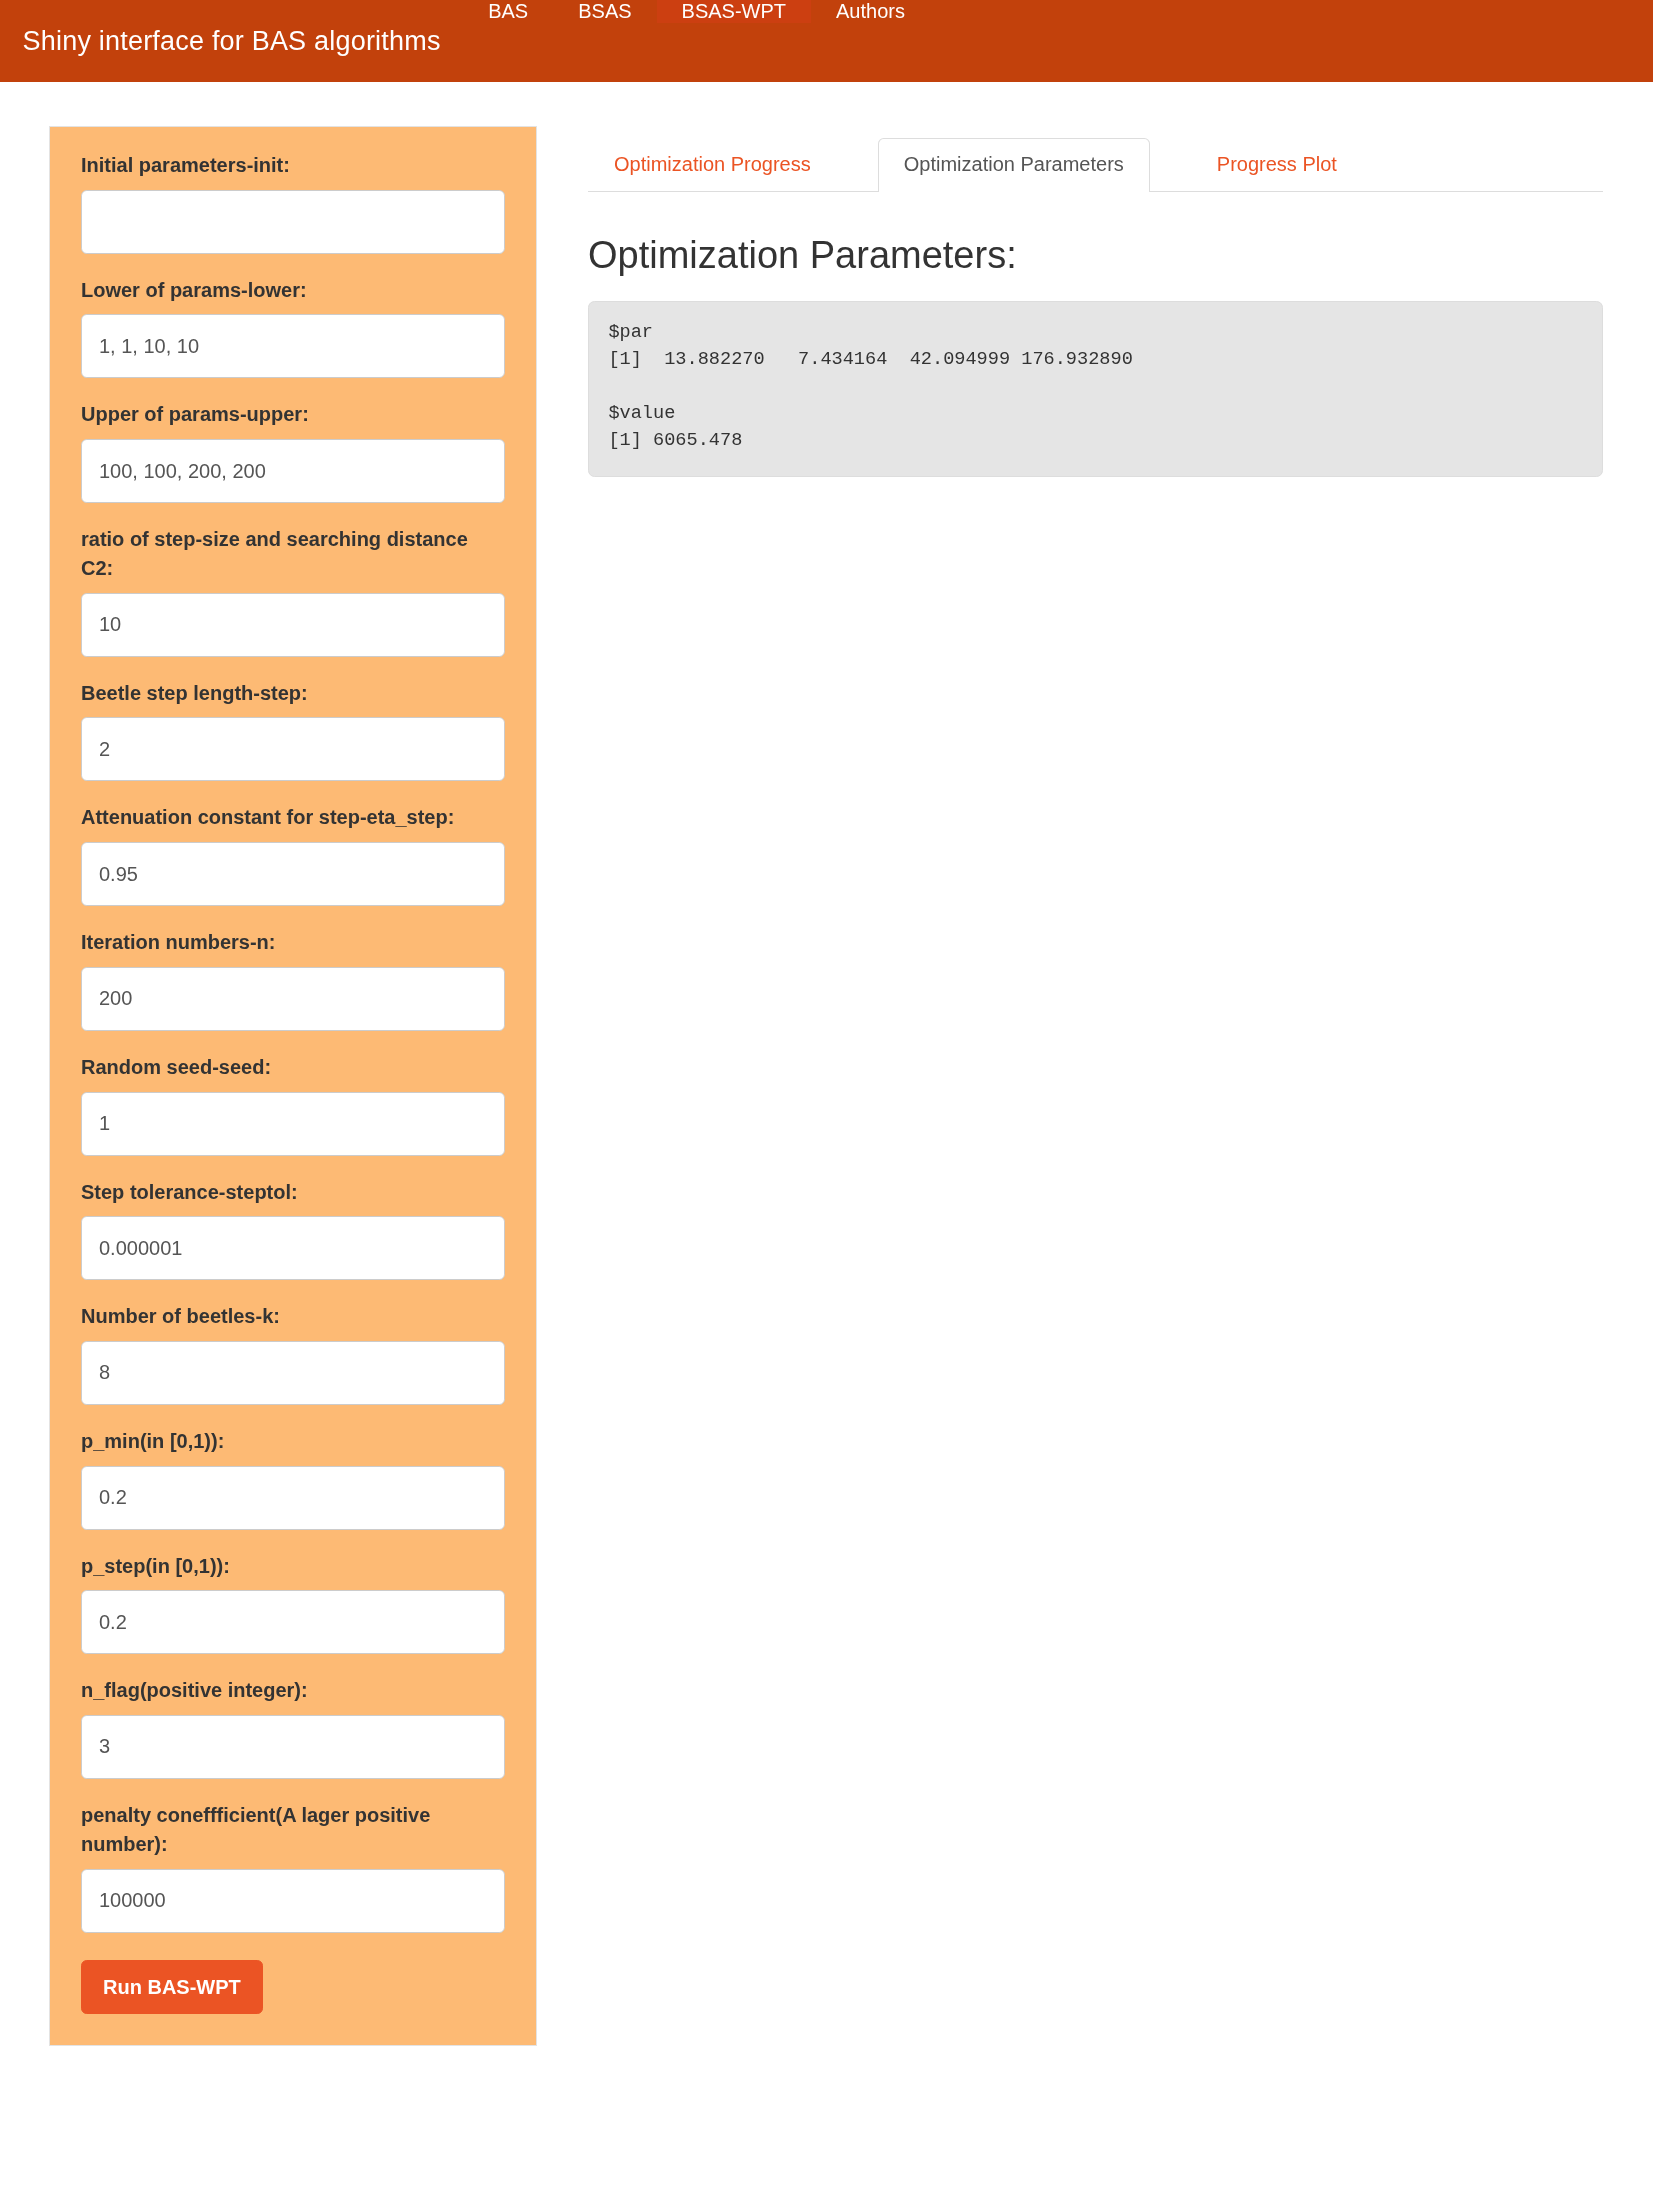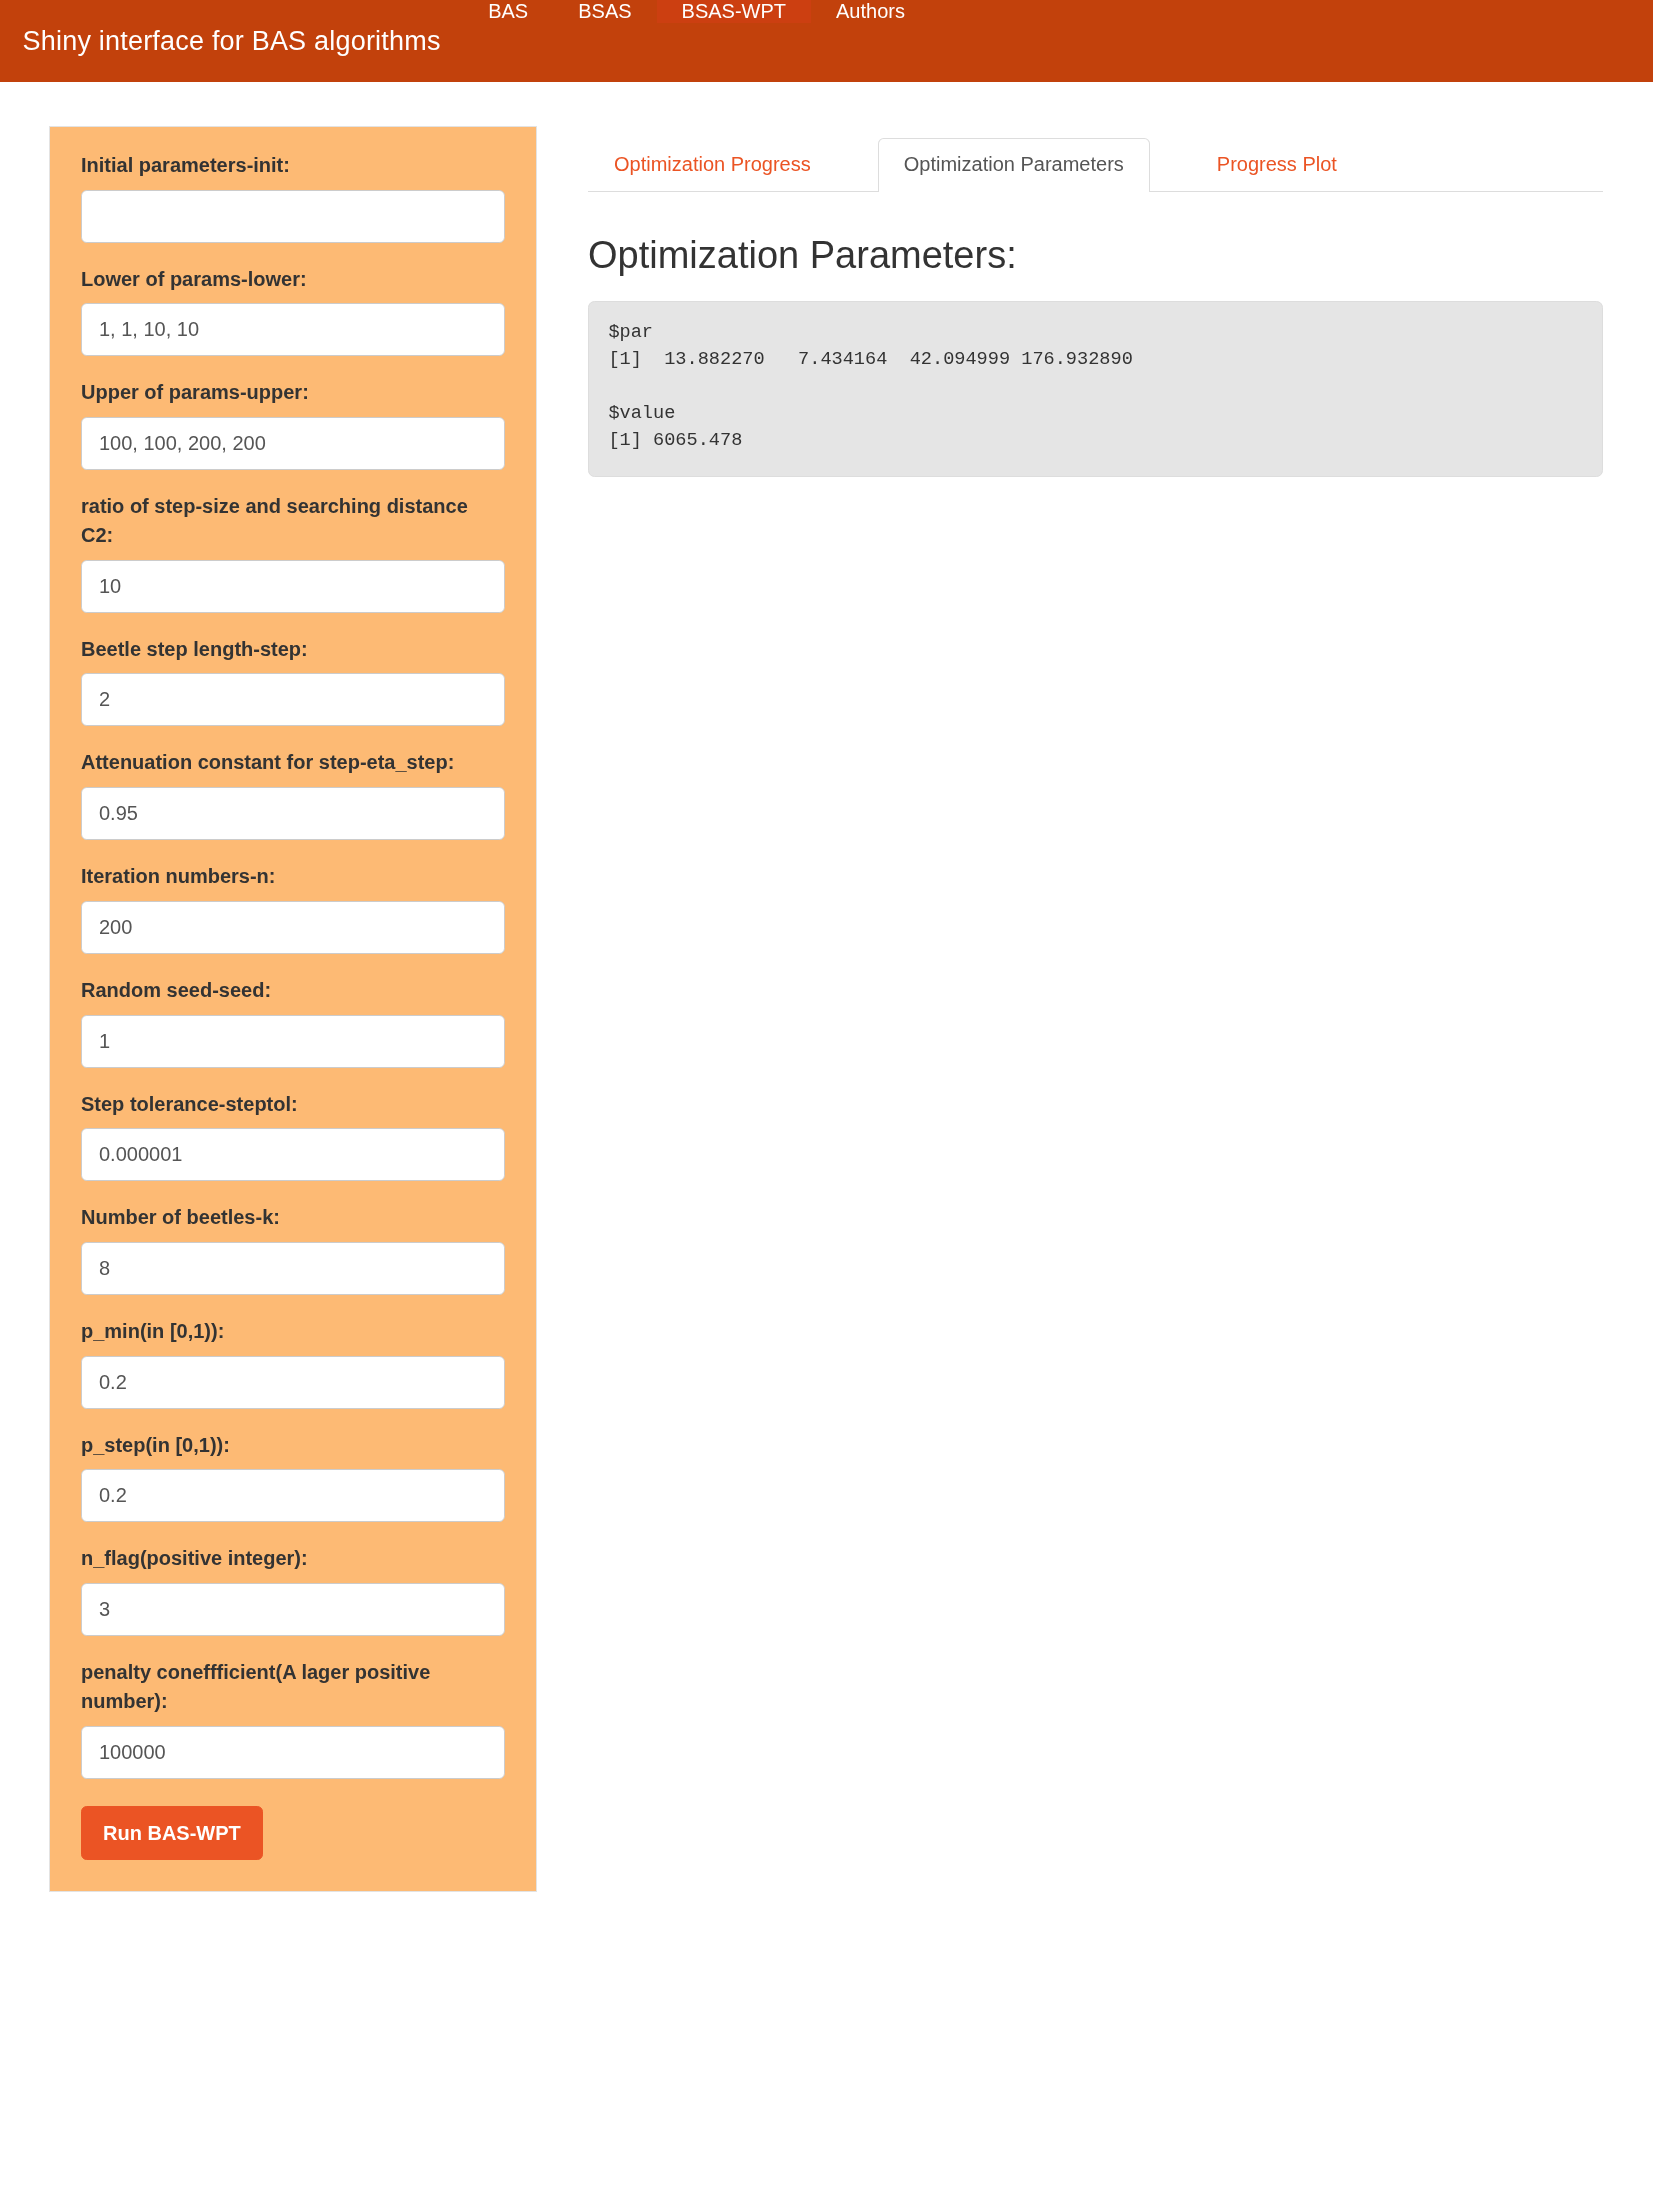--- a/index.html
+++ b/index.html
@@ -65,21 +65,21 @@
     display: block;
     color: #333333;
     font-size: 20px;
     font-weight: 700;
     line-height: 1.45;
     margin-bottom: 9.7px;
   }
   .ctrl-input {
     display: block;
     width: 100%;
-    height: 53px;
+    height: 64px;
     background: #ffffff;
     border: 0.8px solid #cccccc;
     border-radius: 5.7px;
     font-family: "Liberation Sans", sans-serif;
     font-size: 20px;
     color: #555555;
     padding: 11px 17px;
     outline: none;
   }
   .run-btn {

